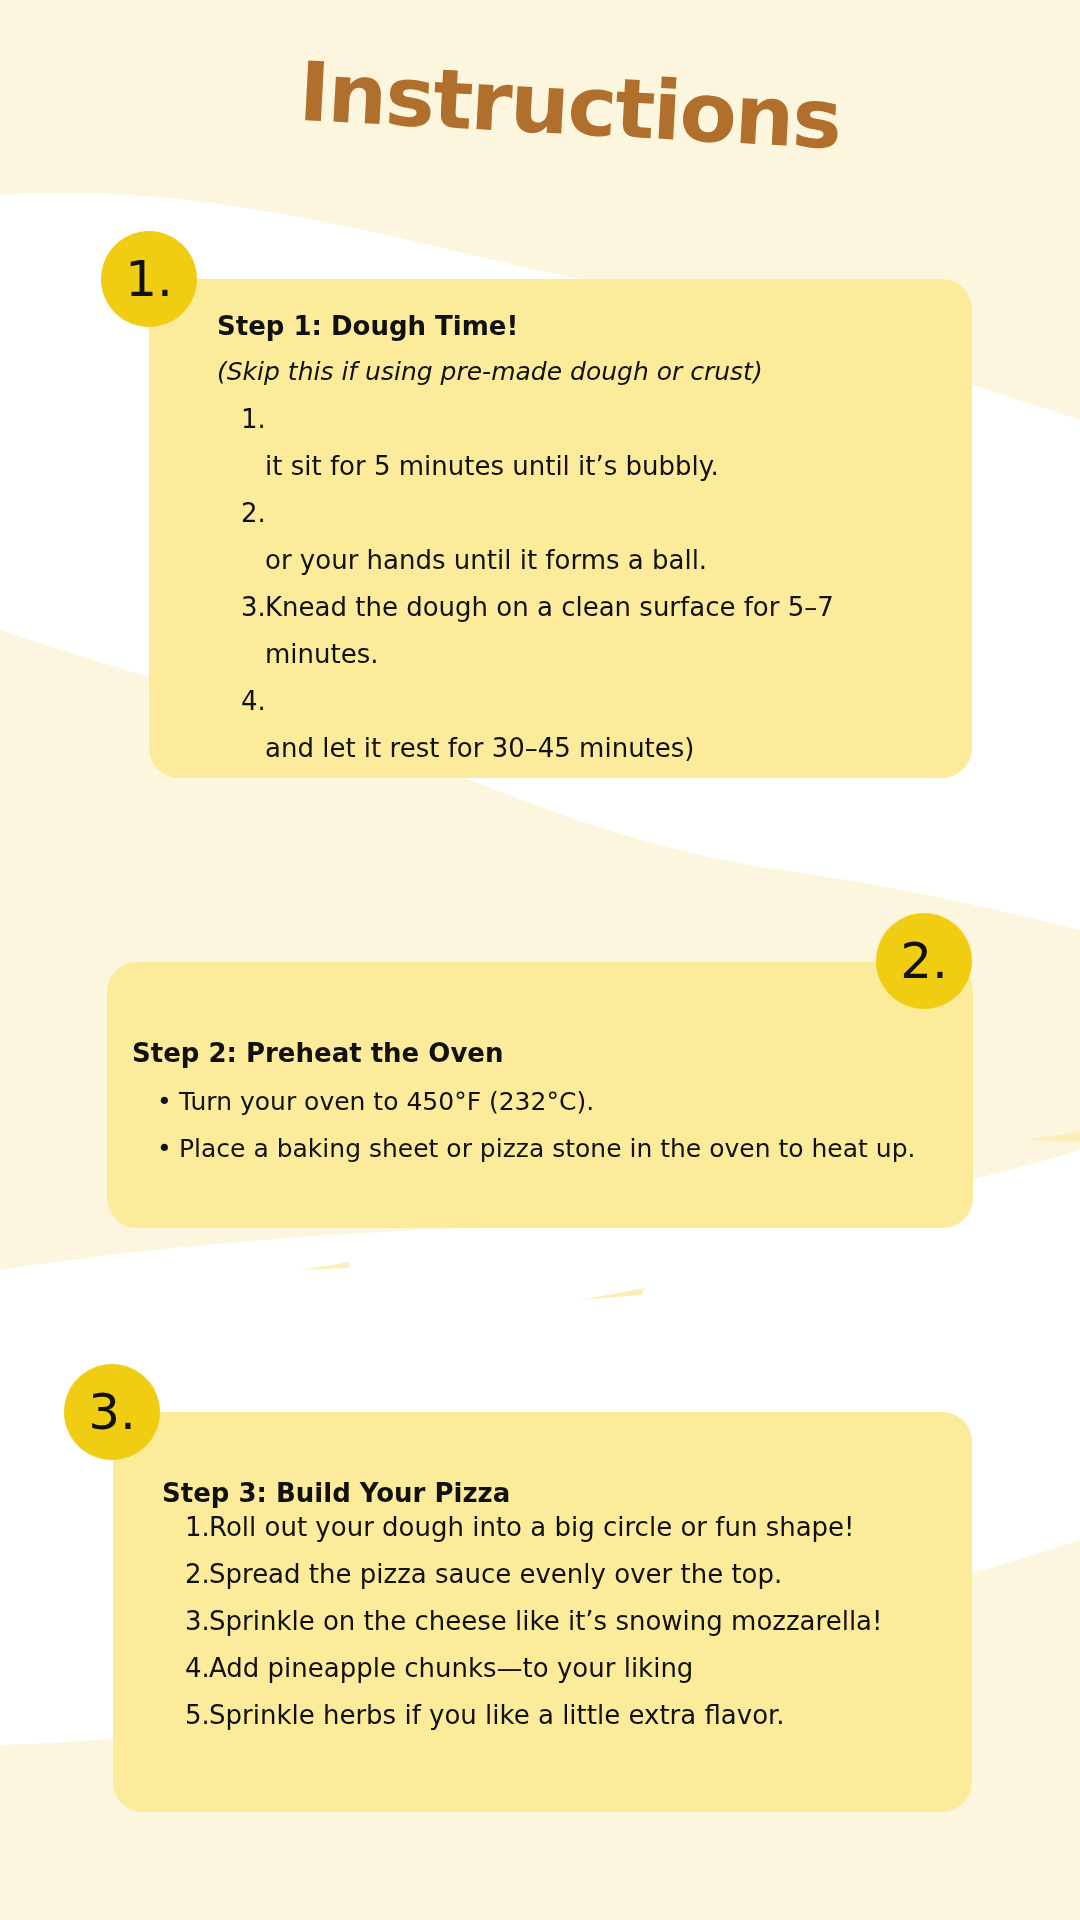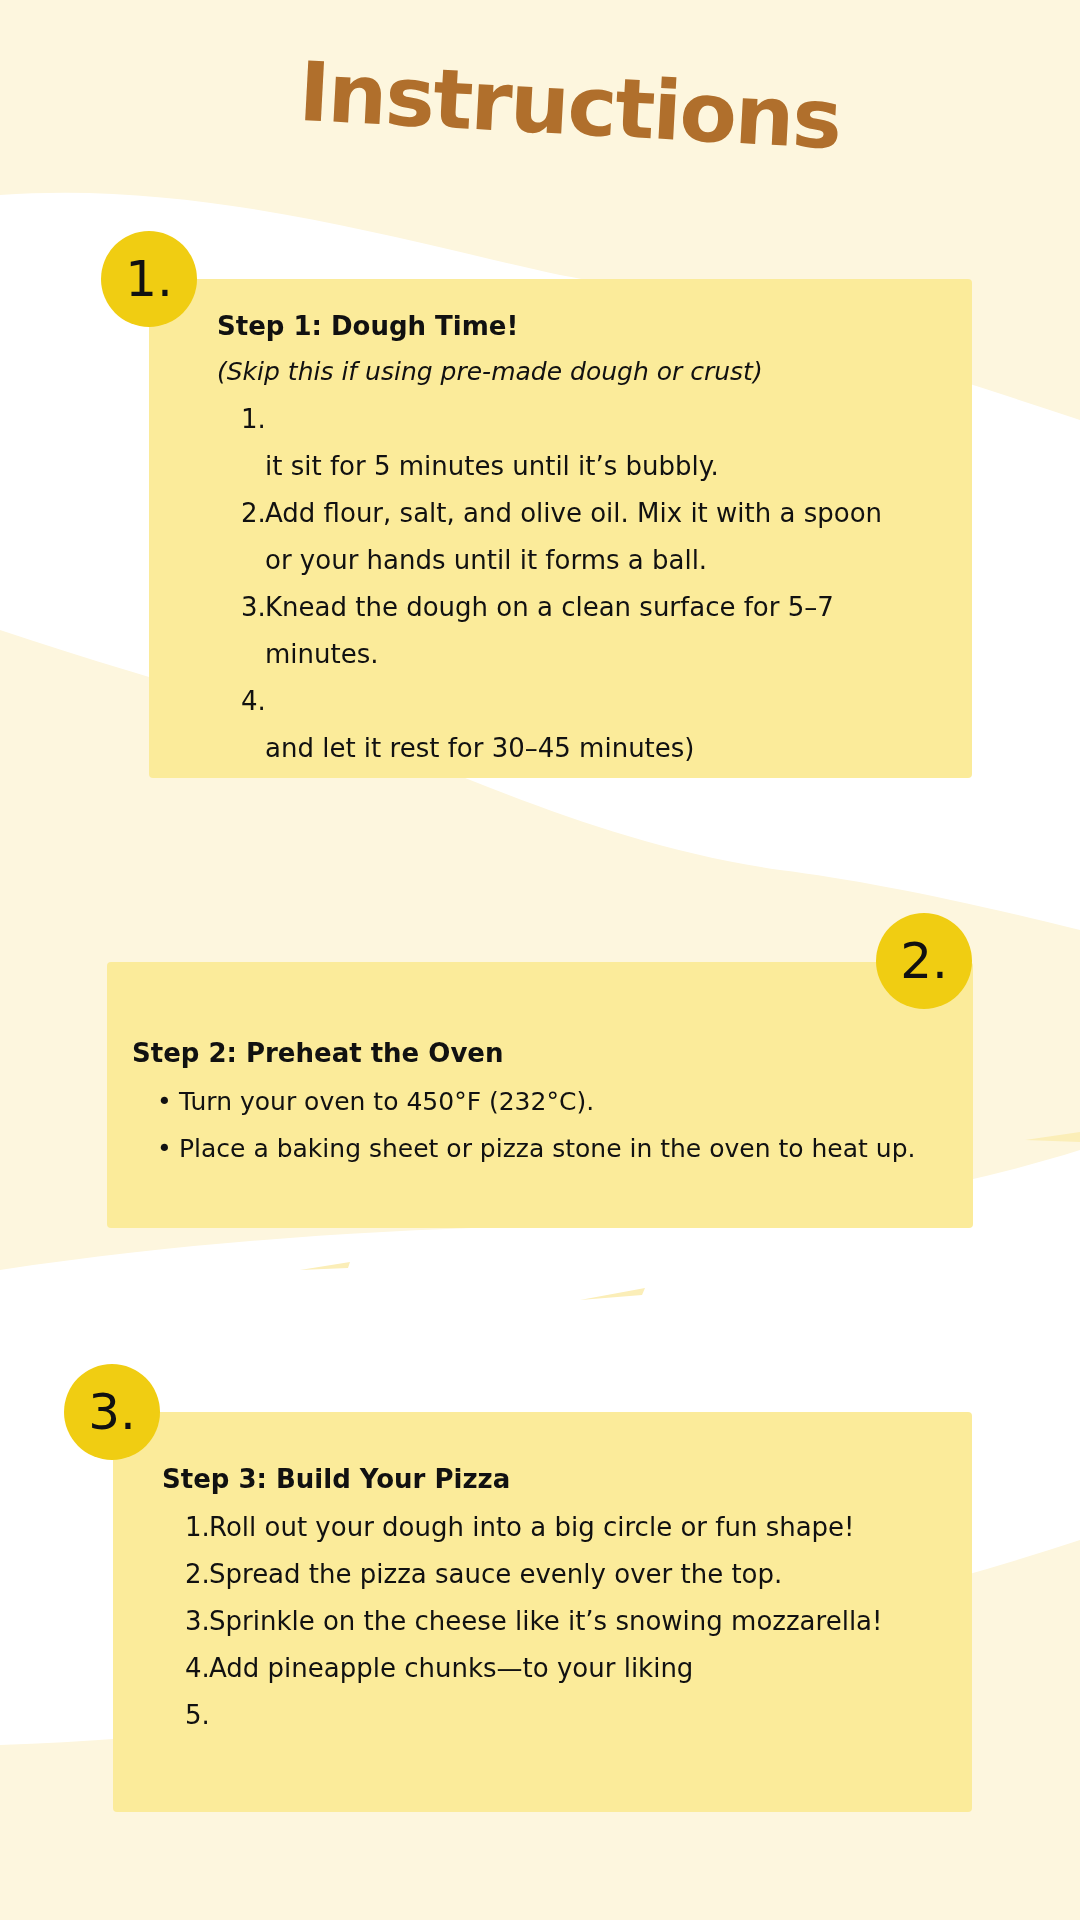--- a/index.html
+++ b/index.html
@@ -19,21 +19,21 @@
     display: inline-block;
     font-family: "DejaVu Sans", sans-serif;
     font-weight: bold;
     font-size: 82px;
     letter-spacing: -2px;
     color: #b06f2c;
     transform: rotate(3deg) scaleX(1.02);
     margin-left: 60px;
   }
   .card {
-    position: absolute; background: #fbeb9a; border-radius: 4px; z-index: 2;
+    position: absolute; background: #fbeb9a; border-radius: 30px; z-index: 2;
   }
   .badge {
     position: absolute; width: 96px; height: 96px; border-radius: 50%;
     background: #f0cd12; z-index: 3;
     display: flex; align-items: center; justify-content: center;
     font-size: 50px; color: #111; font-family: "DejaVu Sans", sans-serif;
   }
   .step-title { font-weight: bold; font-size: 26px; position: absolute; white-space: nowrap; }
   .note { font-style: italic; font-size: 25px; position: absolute; white-space: nowrap; }
   .list { position: absolute; margin: 0; padding: 0; list-style: none; font-size: 26px; }
@@ -58,42 +58,42 @@
 </div>
 
 <div class="badge" style="left:101px; top:231px;">
   <span>1.</span>
 </div>
 <div class="card" style="left:149px; top:279px; width:823px; height:499px;">
   <div class="step-title" style="left:68px; top:32px;">Step 1: Dough Time!</div>
   <div class="note" style="left:68px; top:78px;">(Skip this if using pre-made dough or crust)</div>
   <ol class="list" style="left:116px; top:117px; width:680px;">
     <li><span class="num">1.</span><br><span>it sit for 5 minutes until it’s bubbly.</span></li>
-    <li><span class="num">2.</span><span>Add flour, salt, and olive oil. Mix it with a spoon</span><br><span>or your hands until it forms a ball.</span></li>
+    <li><span class="num">2.</span><br><span>or your hands until it forms a ball.</span></li>
     <li><span class="num">3.</span><span>Knead the dough on a clean surface for 5–7</span><br><span>minutes.</span></li>
     <li><span class="num">4.</span><br><span>and let it rest for 30–45 minutes)</span></li>
   </ol>
 </div>
 
 <div class="card" style="left:107px; top:962px; width:866px; height:266px;">
   <div class="step-title" style="left:25px; top:76px;">Step 2: Preheat the Oven</div>
   <ul class="list bul" style="left:72px; top:116px; width:790px; font-size:25px;">
     <li><span class="dot">•</span><span>Turn your oven to 450°F (232°C).</span></li>
     <li><span class="dot">•</span><span>Place a baking sheet or pizza stone in the oven to heat up.</span></li>
   </ul>
 </div>
 <div class="badge" style="left:876px; top:913px;">
   <span>2.</span>
 </div>
 
 <div class="badge" style="left:64px; top:1364px;">
   <span>3.</span>
 </div>
 <div class="card" style="left:113px; top:1412px; width:859px; height:400px;">
-  <div class="step-title" style="left:49px; top:52px;">Step 3: Build Your Pizza</div>
+  <div class="step-title" style="left:49px; top:66px;">Step 3: Build Your Pizza</div>
   <ol class="list" style="left:96px; top:92px; width:740px;">
     <li><span class="num">1.</span><span>Roll out your dough into a big circle or fun shape!</span></li>
     <li><span class="num">2.</span><span>Spread the pizza sauce evenly over the top.</span></li>
     <li><span class="num">3.</span><span>Sprinkle on the cheese like it’s snowing mozzarella!</span></li>
     <li><span class="num">4.</span><span>Add pineapple chunks—to your liking</span></li>
-    <li><span class="num">5.</span></li>
+    <li><span class="num">5.</span><span>Sprinkle herbs if you like a little extra flavor.</span></li>
   </ol>
 </div>
 
 </body></html>

